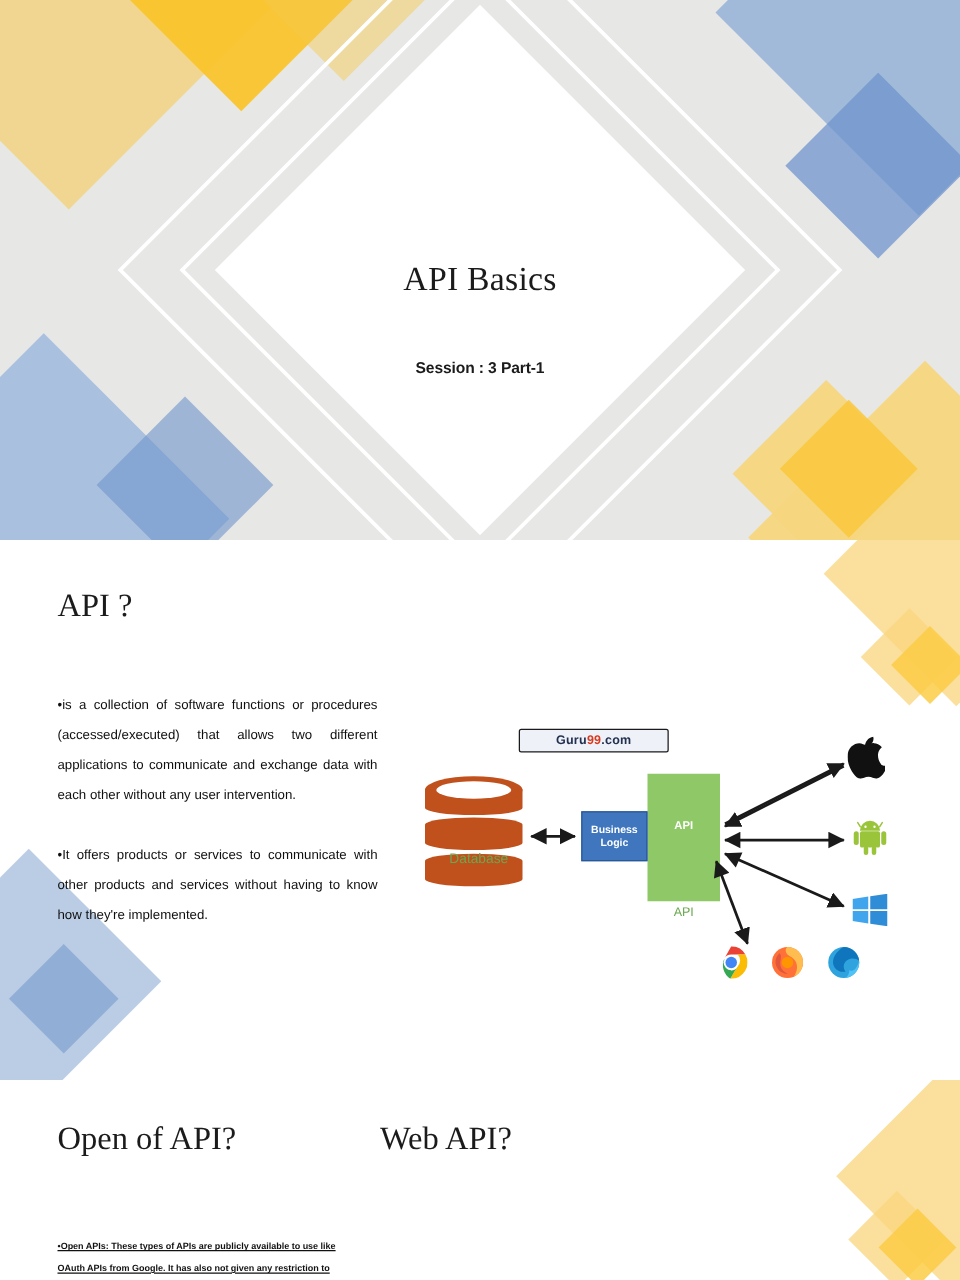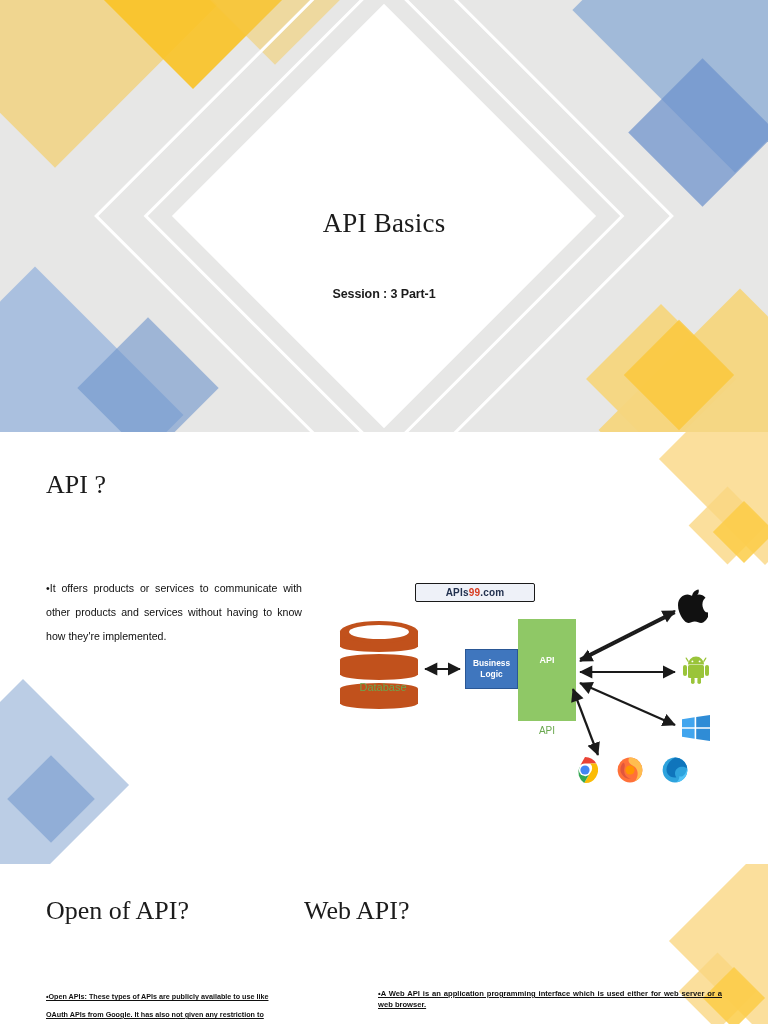--- a/index.html
+++ b/index.html
@@ -300,26 +300,27 @@
   <div class="slide2">
     <div class="dia s2-y1"></div>
     <div class="dia s2-y2"></div>
     <div class="dia s2-y3"></div>
     <div class="dia s2-b1"></div>
     <div class="dia s2-b2"></div>
 
     <div class="s2-heading">API ?</div>
 
     <div class="s2-body">
+      <p>•is a collection of software functions or procedures (accessed/executed) that allows two different applications to communicate and exchange data with each other without any user intervention.</p>
       <p>•It offers products or services to communicate with other products and services without having to know how they're implemented.</p>
     </div>
 
     <div class="diagram">
 
-      <div class="guru-badge"><span>APIs</span><span class="n99">99</span><span>.com</span></div>
+      <div class="guru-badge"><span>Guru</span><span class="n99">99</span><span>.com</span></div>
 
       <div class="db">
         <div class="db-seg" style="top:62px;"></div>
         <div class="db-seg" style="top:33px;"></div>
         <div class="db-seg" style="top:5px;"></div>
         <div class="db-top"></div>
       </div>
       <div class="db-label" style="left:14px;">Database</div>
 
       <div class="api-box">
@@ -432,18 +433,15 @@
     <div class="dia s3-y3"></div>
 
     <div class="s3-h-left">Open of API?</div>
     <div class="s3-h-right">Web API?</div>
 
     <div class="s3-body-left">
       <p>•Open APIs: These types of APIs are publicly available to use like</p>
       <p>OAuth APIs from Google. It has also not given any restriction to</p>
     </div>
 
-    <div class="s3-body-right">
-      <p>•A Web API is an application programming interface which is used either for web server or a web browser.</p>
-    </div>
   </div>
 
 </div>
 
 </body></html>

